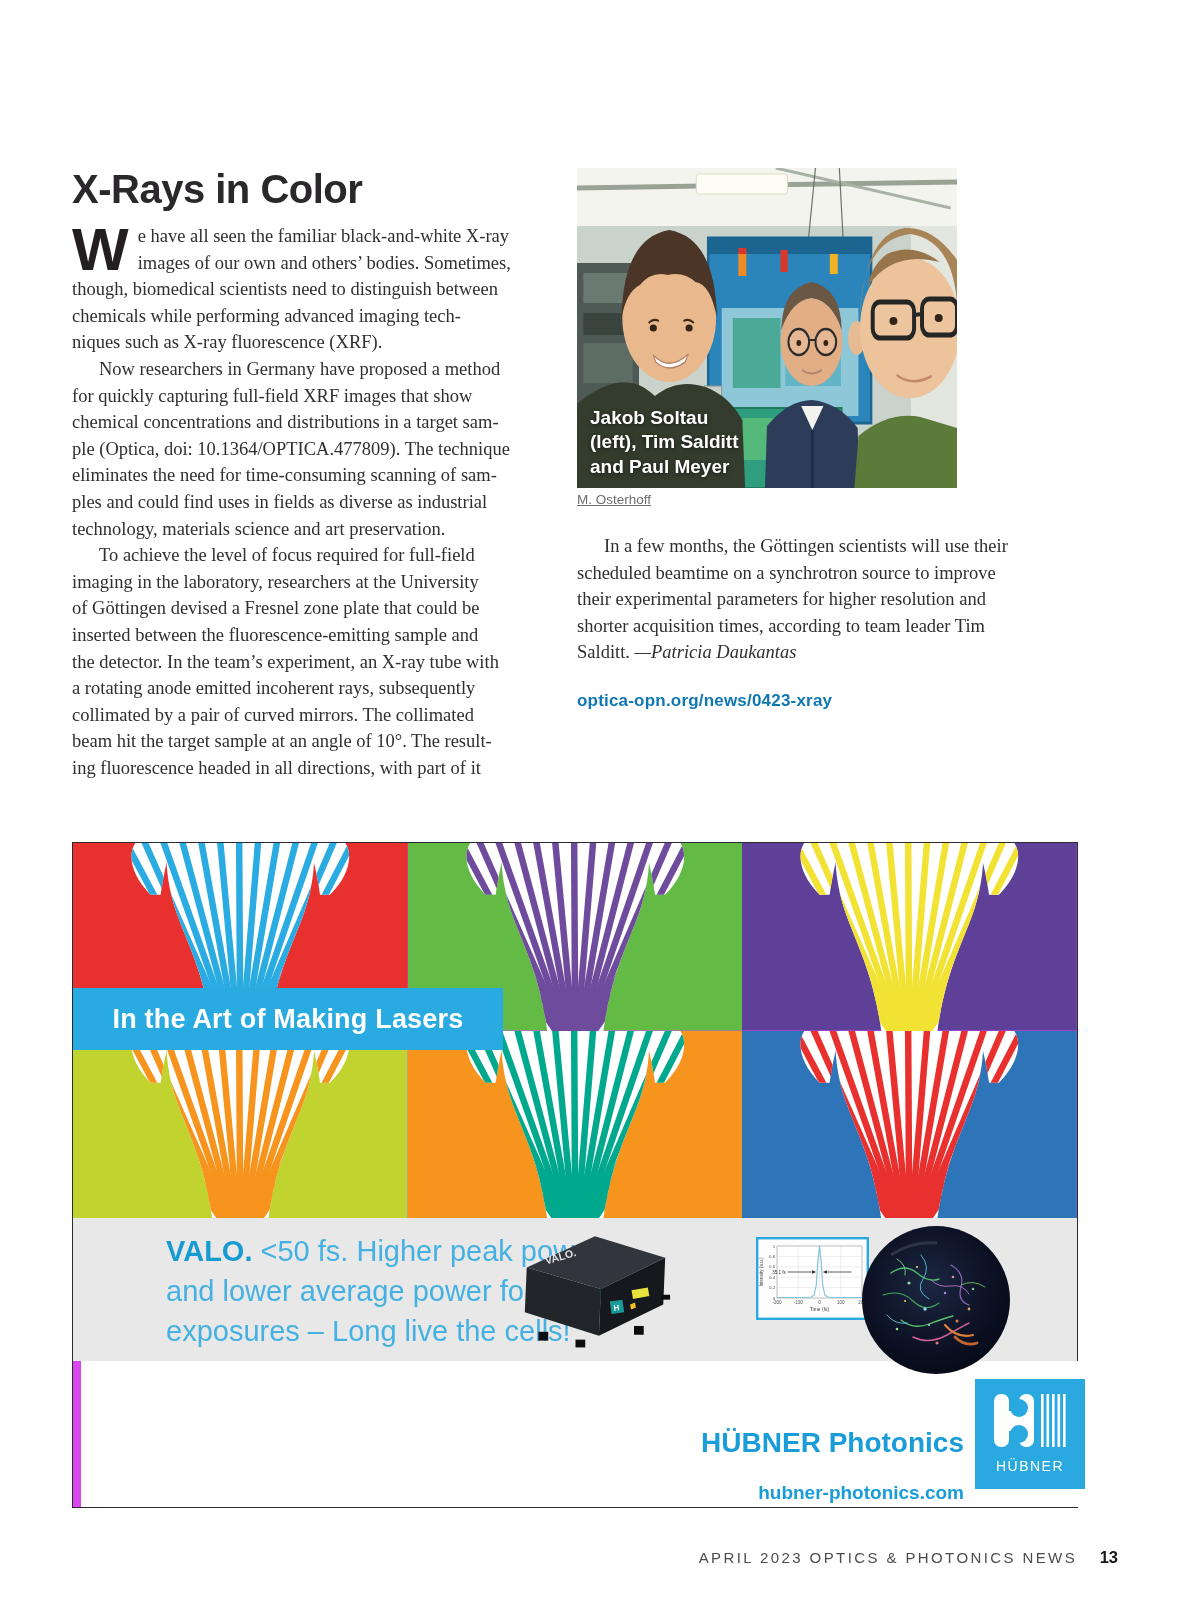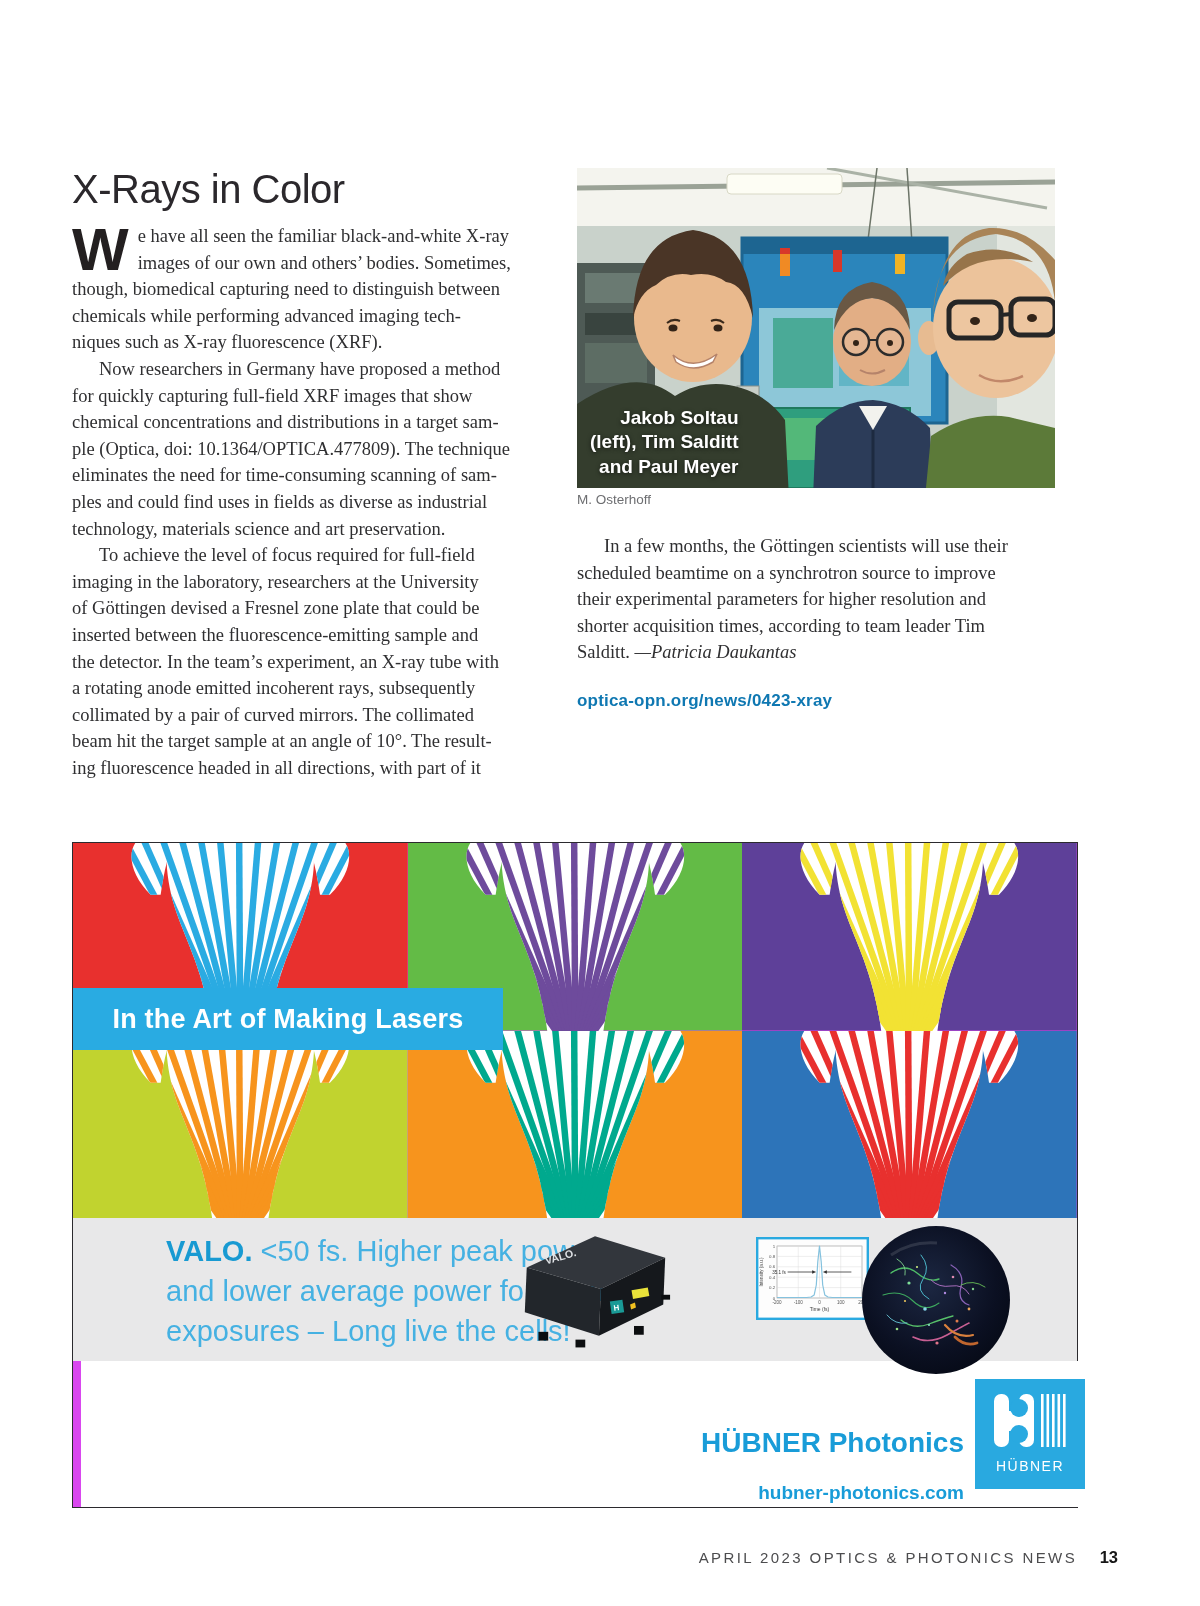--- a/index.html
+++ b/index.html
@@ -6,45 +6,45 @@
   html,body { background:#ffffff; }
   body { width:1200px; height:1606px; position:relative; overflow:hidden;
          font-family:"Liberation Sans", sans-serif; }
 
   
   .col-left  { position:absolute; left:72px;  top:160px; width:482px; }
   .col-right { position:absolute; left:577px; top:533px; width:482px; }
 
   .kicker { font-size:15px; font-weight:bold; letter-spacing:1px;
             color:var(--kicker-purple,#54489a); }
-  .title  { font-family:"Liberation Sans",sans-serif; font-size:40px; font-weight:normal;
+  .title  { font-family:"Liberation Sans",sans-serif; font-size:40px; font-weight:bold;
             color:#2b282c; margin-top:7px; letter-spacing:-0.5px; }
 
   .body-text { font-family:"Liberation Serif", serif; font-size:18.5px;
                line-height:26.6px; color:#2f2f31; white-space:pre-line; }
   .para { margin-top:0; }
   .para.indent { text-indent:27px; }
   .first-para { margin-top:11px; }
   .dropcap { float:left; font-family:"Liberation Sans",sans-serif; font-weight:bold;
              font-size:60px; line-height:48px; padding-top:3px; margin-right:9px;
              color:#231f20; }
   .byline { font-style:italic;margin-top:30px; }
   .article-link { margin-top:25px; font-family:"Liberation Sans",sans-serif;
                   font-weight:bold; font-size:17px; color:var(--link-blue,#0f78b2);
                   letter-spacing:0.2px; cursor:pointer; }
 
   
-  .photo { position:absolute; left:577px; top:168px; width:478px; height:320px;
-           overflow:hidden; background:#8b5cf6;text-align:right; }
+  .photo { position:absolute; left:577px; top:168px; width:380px; height:320px;
+           overflow:hidden; background:#8b5cf6; }
   .photo svg { display:block; width:100%; height:100%; }
   .photo-caption { position:absolute; left:13px; bottom:9px; color:#ffffff;
                    font-weight:bold; font-size:19px; line-height:24.5px;
                    white-space:pre-line; text-shadow:0 1px 4px rgba(0,0,0,.6); }
   .photo-credit { position:absolute; left:577px; top:492px; font-size:13.5px;
-                  color:#6d6e71; }
+                  color:#6d6e71;text-decoration:underline; }
 
   
   .ad { position:absolute; left:72px; top:842px; width:1006px; height:666px;
         border:1px solid #2b2a2e; background:#d946ef; }
   .zebra-grid { position:absolute; left:0; top:0; width:100%; height:375px;
                 display:grid; grid-template-columns:1fr 1fr 1fr;
                 grid-template-rows:1fr 1fr; }
   .zebra-cell svg { display:block; width:100%; height:100%; }
   .ad-banner { position:absolute; left:0; top:145px; width:430px; height:62px;
                background:var(--banner-blue,#29abe2); display:flex; align-items:center;
@@ -76,21 +76,21 @@
   .footer .pageno { font-size:16.5px; font-weight:bold; color:#161616;
                     letter-spacing:0; margin-left:16px; }
 </style>
 </head>
 <body>
 
 <div class="col-left">
   <h1 class="title">X-Rays in Color</h1>
   <div class="body-text first-para para"><span class="dropcap">W</span><span>e have all seen the familiar black-and-white X-ray
 images of our own and others’ bodies. Sometimes,
-though, biomedical capturing need to distinguish between
+though, biomedical scientists need to distinguish between
 chemicals while performing advanced imaging tech-
 niques such as X-ray fluorescence (XRF).</span></div>
   <div class="body-text para indent">Now researchers in Germany have proposed a method
 for quickly capturing full-field XRF images that show
 chemical concentrations and distributions in a target sam-
 ple (Optica, doi: 10.1364/OPTICA.477809). The technique
 eliminates the need for time-consuming scanning of sam-
 ples and could find uses in fields as diverse as industrial
 technology, materials science and art preservation.</div>
   <div class="body-text para indent">To achieve the level of focus required for full-field

